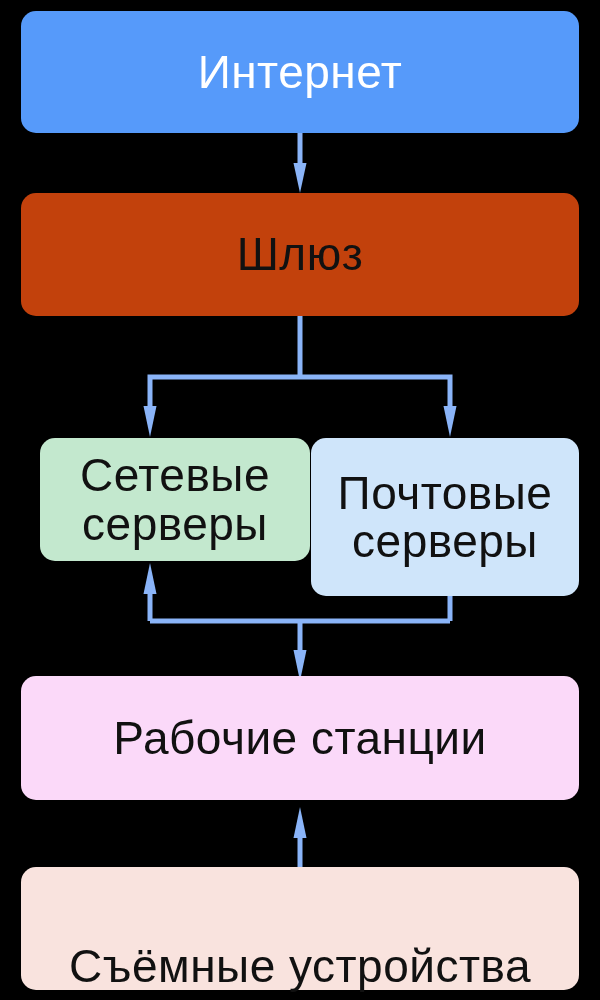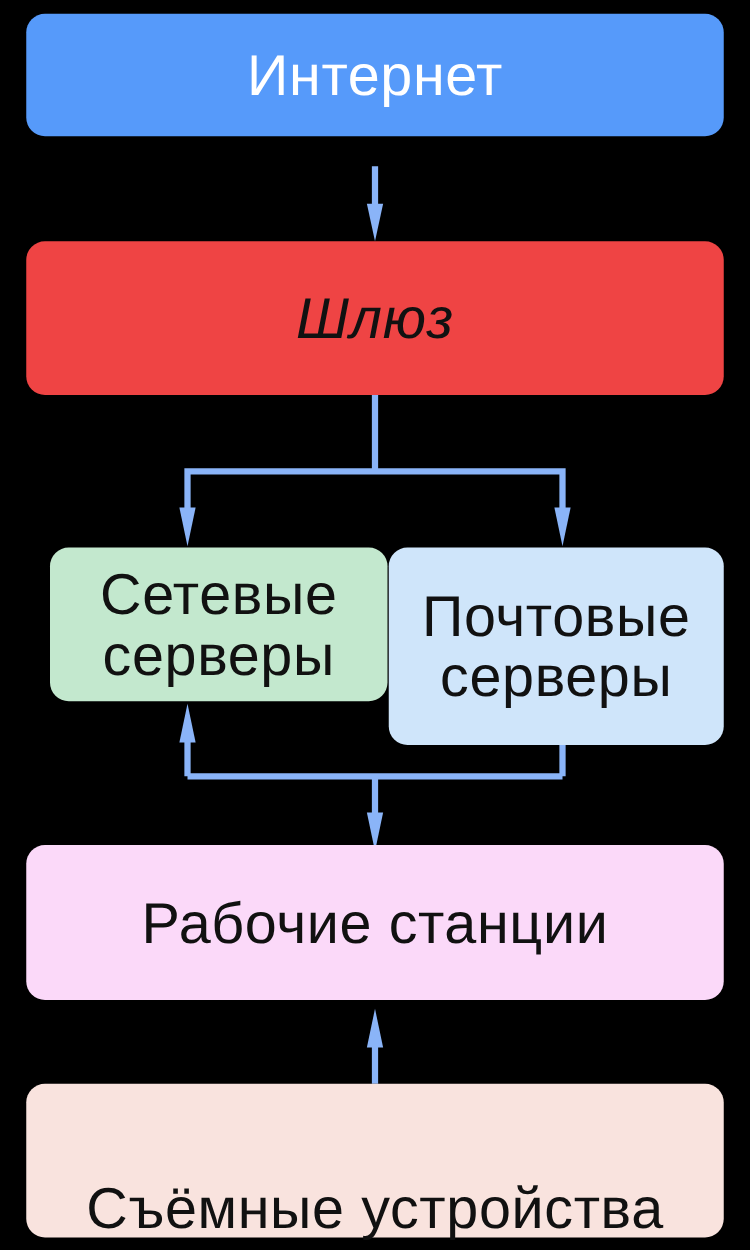--- a/index.html
+++ b/index.html
@@ -8,21 +8,21 @@
     overflow:hidden;font-family:"Liberation Sans","DejaVu Sans",sans-serif;
   }
   .edges{position:absolute;left:0;top:0;width:600px;height:1000px;}
   .edge{stroke:var(--arrow,#8ab4f8);stroke-width:5;fill:none;}
   .head{fill:var(--arrow,#8ab4f8);stroke:none;}
   .node{
     position:absolute;display:flex;align-items:center;justify-content:center;
     border-radius:15px;font-size:46px;line-height:1.05;text-align:center;
     letter-spacing:0.5px;
   }
-  #node-internet{left:21px;top:11px;width:558px;height:98px;}
+  #node-internet{left:21px;top:11px;width:558px;height:122px;}
   #node-gateway{left:21px;top:193px;width:558px;height:123px;}
   #node-network-servers{left:21px;top:438px;width:270px;height:123px;margin-left:19px;}
   #node-mail-servers{left:311px;top:438px;width:268px;height:158px;}
   #node-workstations{left:21px;top:676px;width:558px;height:124px;}
   #node-removable-devices{left:21px;top:867px;width:558px;height:123px;}
 </style>
 </head>
 <body>
 
 <div class="canvas" style="--bg: #000000; --arrow: #8ab4f8;">
@@ -42,21 +42,21 @@
     <polygon class="head" points="293.5,650 306.5,650 300,681"></polygon>
 
     <polygon class="head" points="293.5,838 306.5,838 300,807"></polygon>
     <path class="edge" d="M300 835 V867"></path>
   </svg>
 
   <div class="node" id="node-internet" style="background: rgb(86, 154, 250); color: rgb(255, 255, 255);">
     <span>Интернет</span>
   </div>
 
-  <div class="node" id="node-gateway" style="background: #ef4444; color: rgb(17, 17, 17); font-style: italic;">
+  <div class="node" id="node-gateway" style="background: #c2410c; color: rgb(17, 17, 17);">
     <span>Шлюз</span>
   </div>
 
   <div class="node" id="node-network-servers" style="background: rgb(195, 232, 206); color: rgb(17, 17, 17);">
     <span>Сетевые серверы</span>
   </div>
 
   <div class="node" id="node-mail-servers" style="background: rgb(207, 229, 250); color: rgb(17, 17, 17);">
     <span>Почтовые серверы</span>
   </div>

